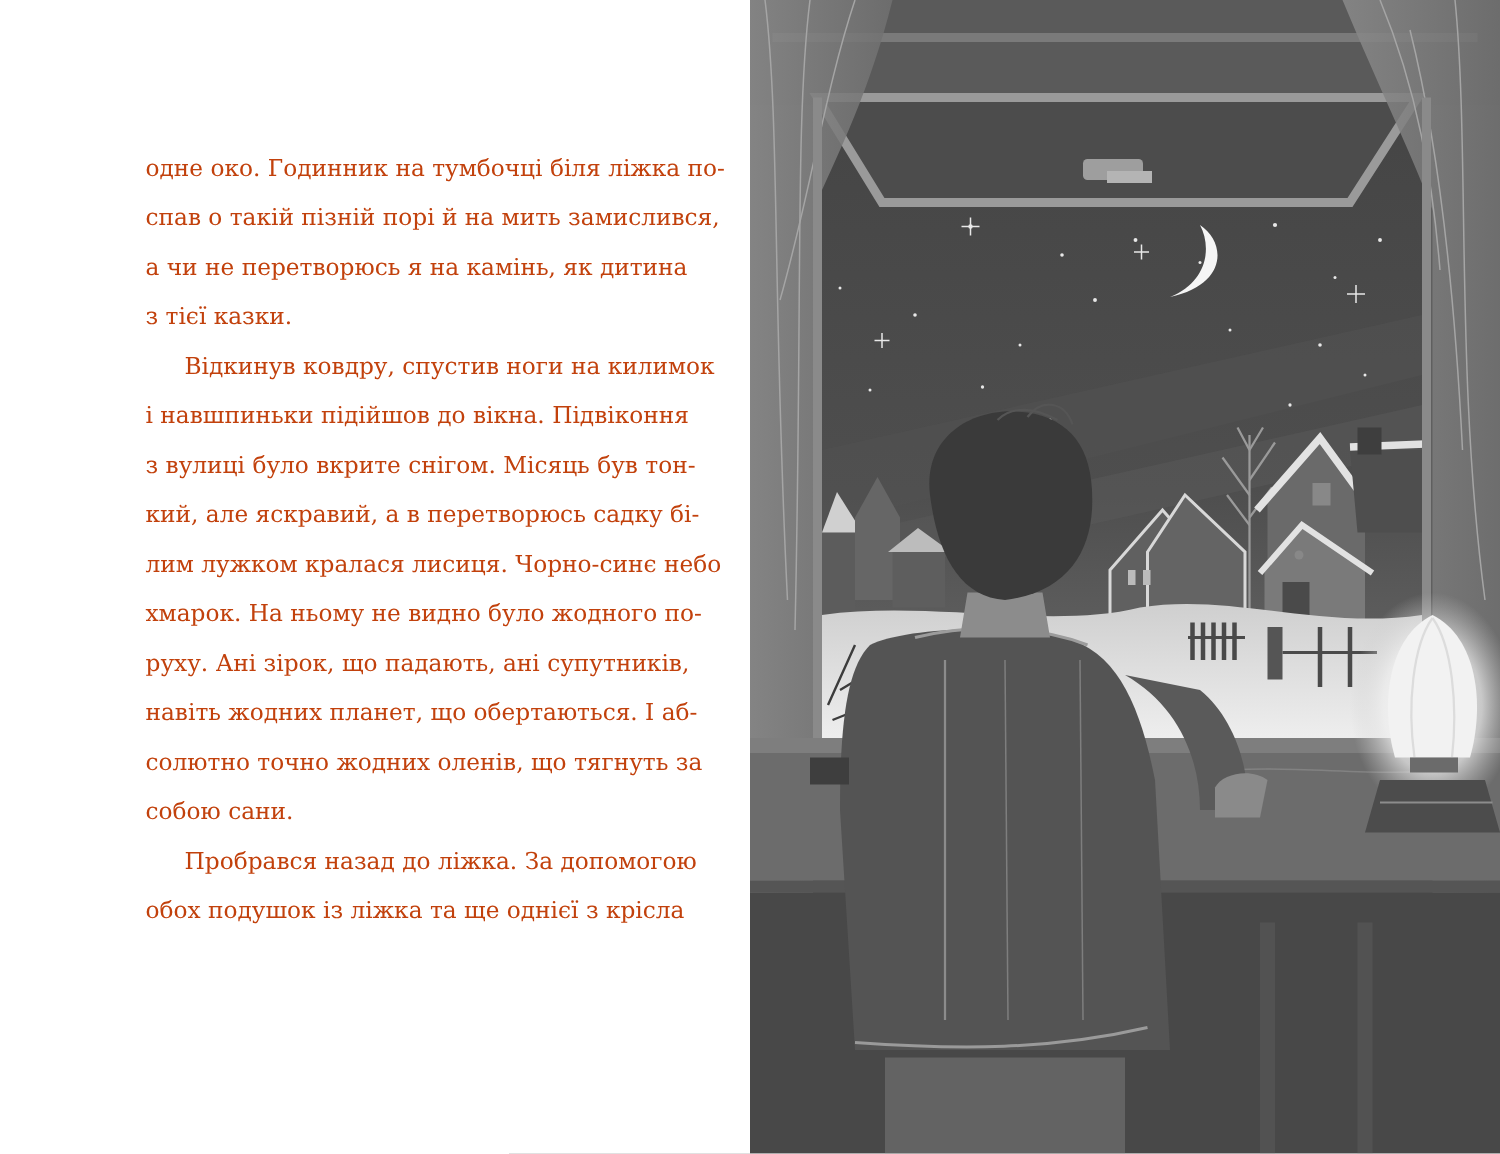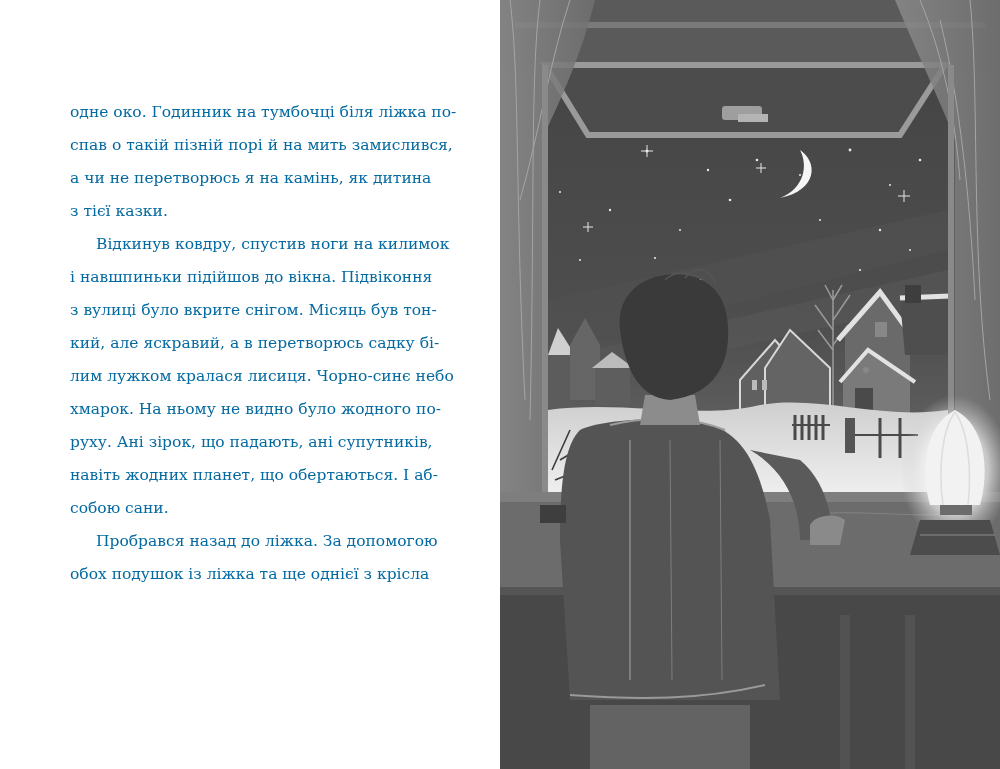--- a/index.html
+++ b/index.html
@@ -17,26 +17,26 @@
       display: flex;
     }
     .page-left {
       position: relative;
       width: 500px;
       height: 769px;
       background: #ffffff;
     }
     .text-block {
       position: absolute;
-      left: 70px;
+      left: 97px;
       top: 96px;
       width: 347px;
       font-family: "DejaVu Serif", "Liberation Serif", serif;
       font-size: 15.5px;
-      color: #0369a1;
+      color: #c2410c;
       line-height: 33px;
     }
     .line {
       display: block;
       white-space: nowrap;
       text-align: justify;
       text-align-last: justify;
       height: 33px;
     }
     .line.last {
@@ -80,20 +80,21 @@
       <span class="line last">з тієї казки.</span>
 
       <span class="line indent">Відкинув ковдру, спустив ноги на килимок</span>
       <span class="line">і навшпиньки підійшов до вікна. Підвіконня</span>
       <span class="line">з вулиці було вкрите снігом. Місяць був тон-</span>
       <span class="line">кий, але яскравий, а в перетворюсь садку бі-</span>
       <span class="line">лим лужком кралася лисиця. Чорно-синє небо</span>
       <span class="line">хмарок. На ньому не видно було жодного по-</span>
       <span class="line">руху. Ані зірок, що падають, ані супутників,</span>
       <span class="line">навіть жодних планет, що обертаються. І аб-</span>
+      <span class="line">солютно точно жодних оленів, що тягнуть за</span>
       <span class="line last">собою сани.</span>
 
       <span class="line indent">Пробрався назад до ліжка. За допомогою</span>
       <span class="line">обох подушок із ліжка та ще однієї з крісла</span>
     </div>
     <div class="page-number">12</div>
   </div>
 
   <div class="page-right">
     <svg width="500" height="769" viewBox="0 0 500 769" xmlns="http://www.w3.org/2000/svg">

